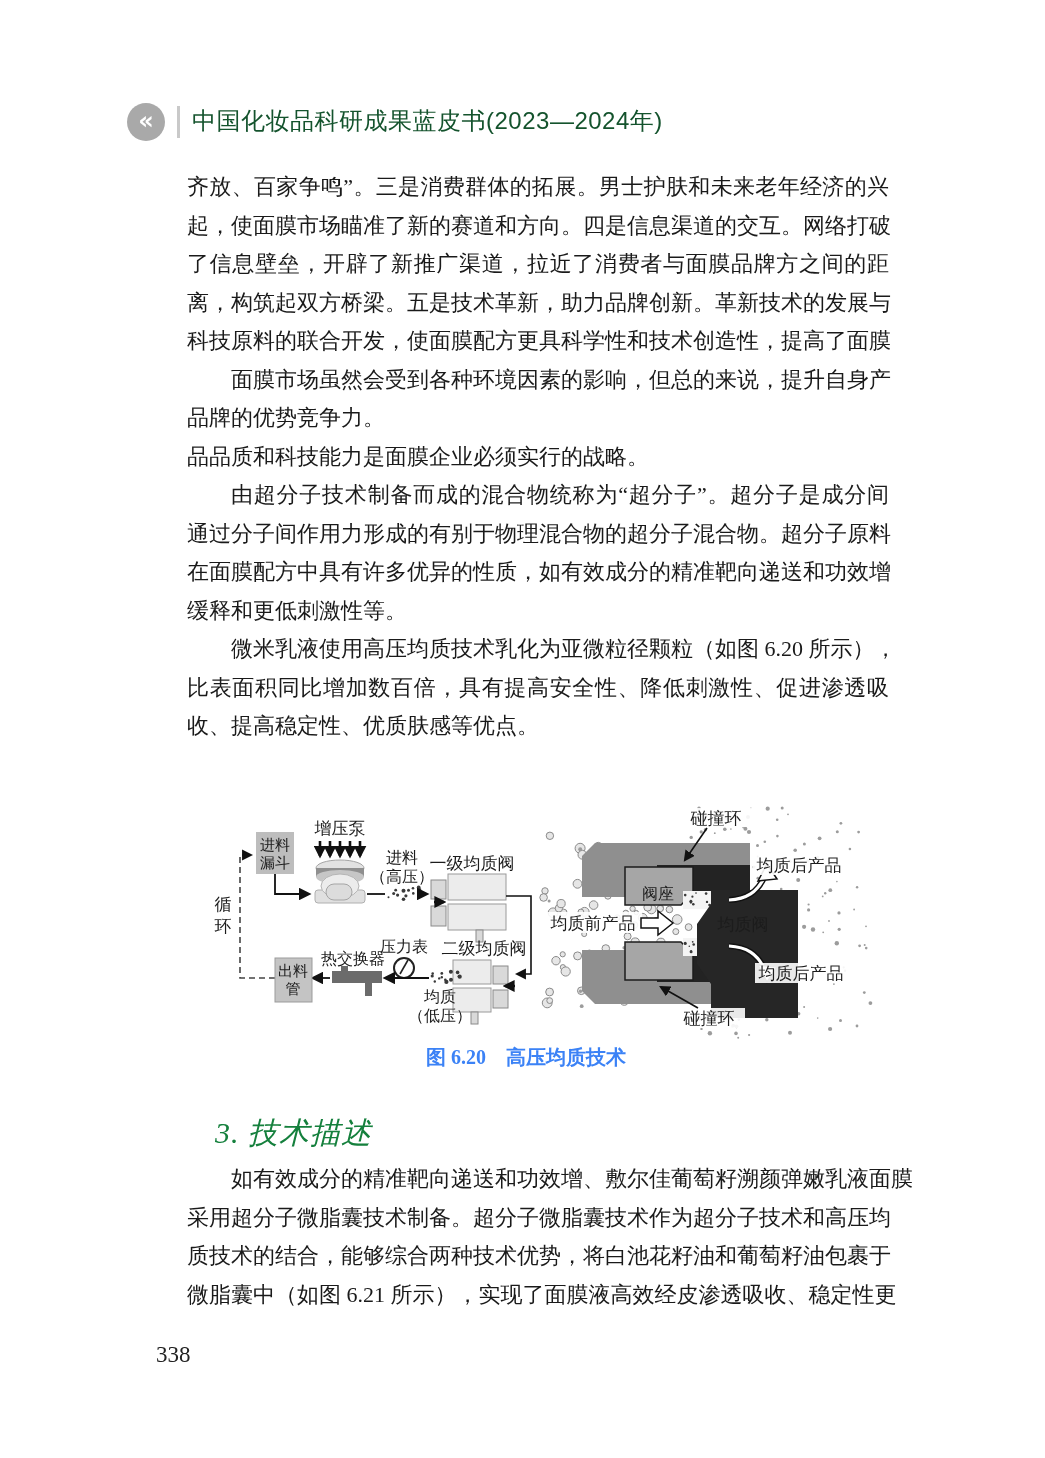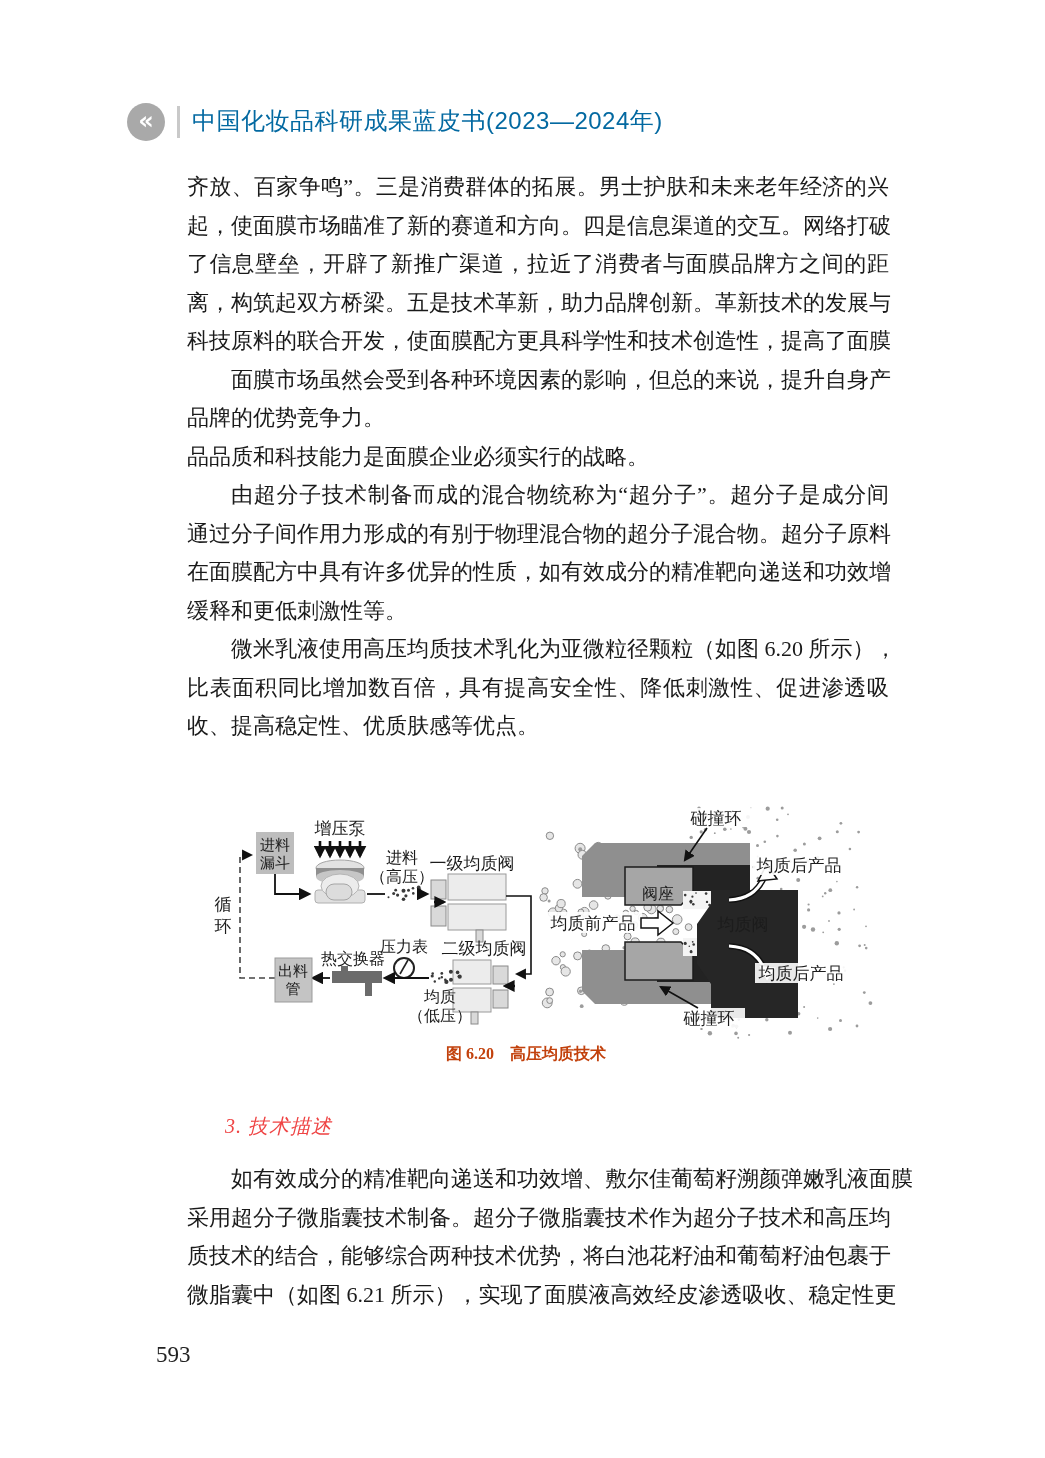--- a/index.html
+++ b/index.html
@@ -4,34 +4,34 @@
 <style>
   html,body{margin:0;padding:0;background:#e8e8e8;}
   .page{position:relative;width:1045px;height:1458px;background:#ffffff;overflow:hidden;
         font-family:"Liberation Serif","DejaVu Serif",serif;color:#1a1a1a;}
   
   .hdr-circle{position:absolute;left:127px;top:103px;width:38px;height:38px;border-radius:50%;
         background:#a9a9a9;color:#fff;font-family:"DejaVu Sans","Liberation Sans",sans-serif;
         font-weight:bold;font-size:24px;line-height:36px;text-align:center;}
   .hdr-bar{position:absolute;left:177px;top:106px;width:3px;height:32px;background:#c9c9c9;}
   .hdr-title{position:absolute;left:192px;top:105px;font-family:"Liberation Sans","DejaVu Sans",sans-serif;
-        font-size:24px;color:#0369a1;letter-spacing:0.5px;white-space:nowrap;}
+        font-size:24px;color:#14532d;letter-spacing:0.5px;white-space:nowrap;}
   
   .textcol{position:absolute;left:163px;width:726px;font-size:22px;}
   .tline{height:38.5px;line-height:38.5px;text-align:justify;text-align-last:justify;
         white-space:nowrap;overflow:visible;margin-left:24px;}
   .tline.plast{text-align-last:left;}
   .tline.ind{padding-left:44px;}
   #body1{top:168px;}
   #body2{top:1160px;}
   .figwrap{position:absolute;left:195px;top:806px;width:680px;height:235px;}
   .figcap{position:absolute;left:163px;top:1044px;width:726px;text-align:center;
-        font-weight:bold;font-size:16px;color:#c2410c;}
-  .sechead{position:absolute;left:215px;top:1113px;font-size:20px;font-style:italic;color:#ef4444;
-        letter-spacing:1px;margin-left:10px;}
+        font-weight:bold;font-size:20px;color:#3b82f6;}
+  .sechead{position:absolute;left:215px;top:1113px;font-size:30px;font-style:italic;color:#15803d;
+        letter-spacing:1px;}
   .pageno{position:absolute;left:156px;top:1342px;font-size:23px;color:#222;}
   svg text{font-family:"Liberation Serif","DejaVu Serif",serif;fill:#1c1c1c;}
 </style>
 </head>
 <body>
 
 <div class="page">
 
   <div class="hdr-circle">«</div>
   <div class="hdr-bar"></div>
@@ -446,15 +446,15 @@
 
   <div class="sechead">3. 技术描述</div>
 
   <div class="textcol" id="body2">
       <div class="tline ind">如有效成分的精准靶向递送和功效增、敷尔佳葡萄籽溯颜弹嫩乳液面膜</div>
       <div class="tline">采用超分子微脂囊技术制备。超分子微脂囊技术作为超分子技术和高压均</div>
       <div class="tline">质技术的结合，能够综合两种技术优势，将白池花籽油和葡萄籽油包裹于</div>
       <div class="tline plast">微脂囊中（如图 6.21 所示），实现了面膜液高效经皮渗透吸收、稳定性更</div>
     </div>
 
-  <div class="pageno">593</div>
+  <div class="pageno">338</div>
 
 </div>
 
 </body></html>

